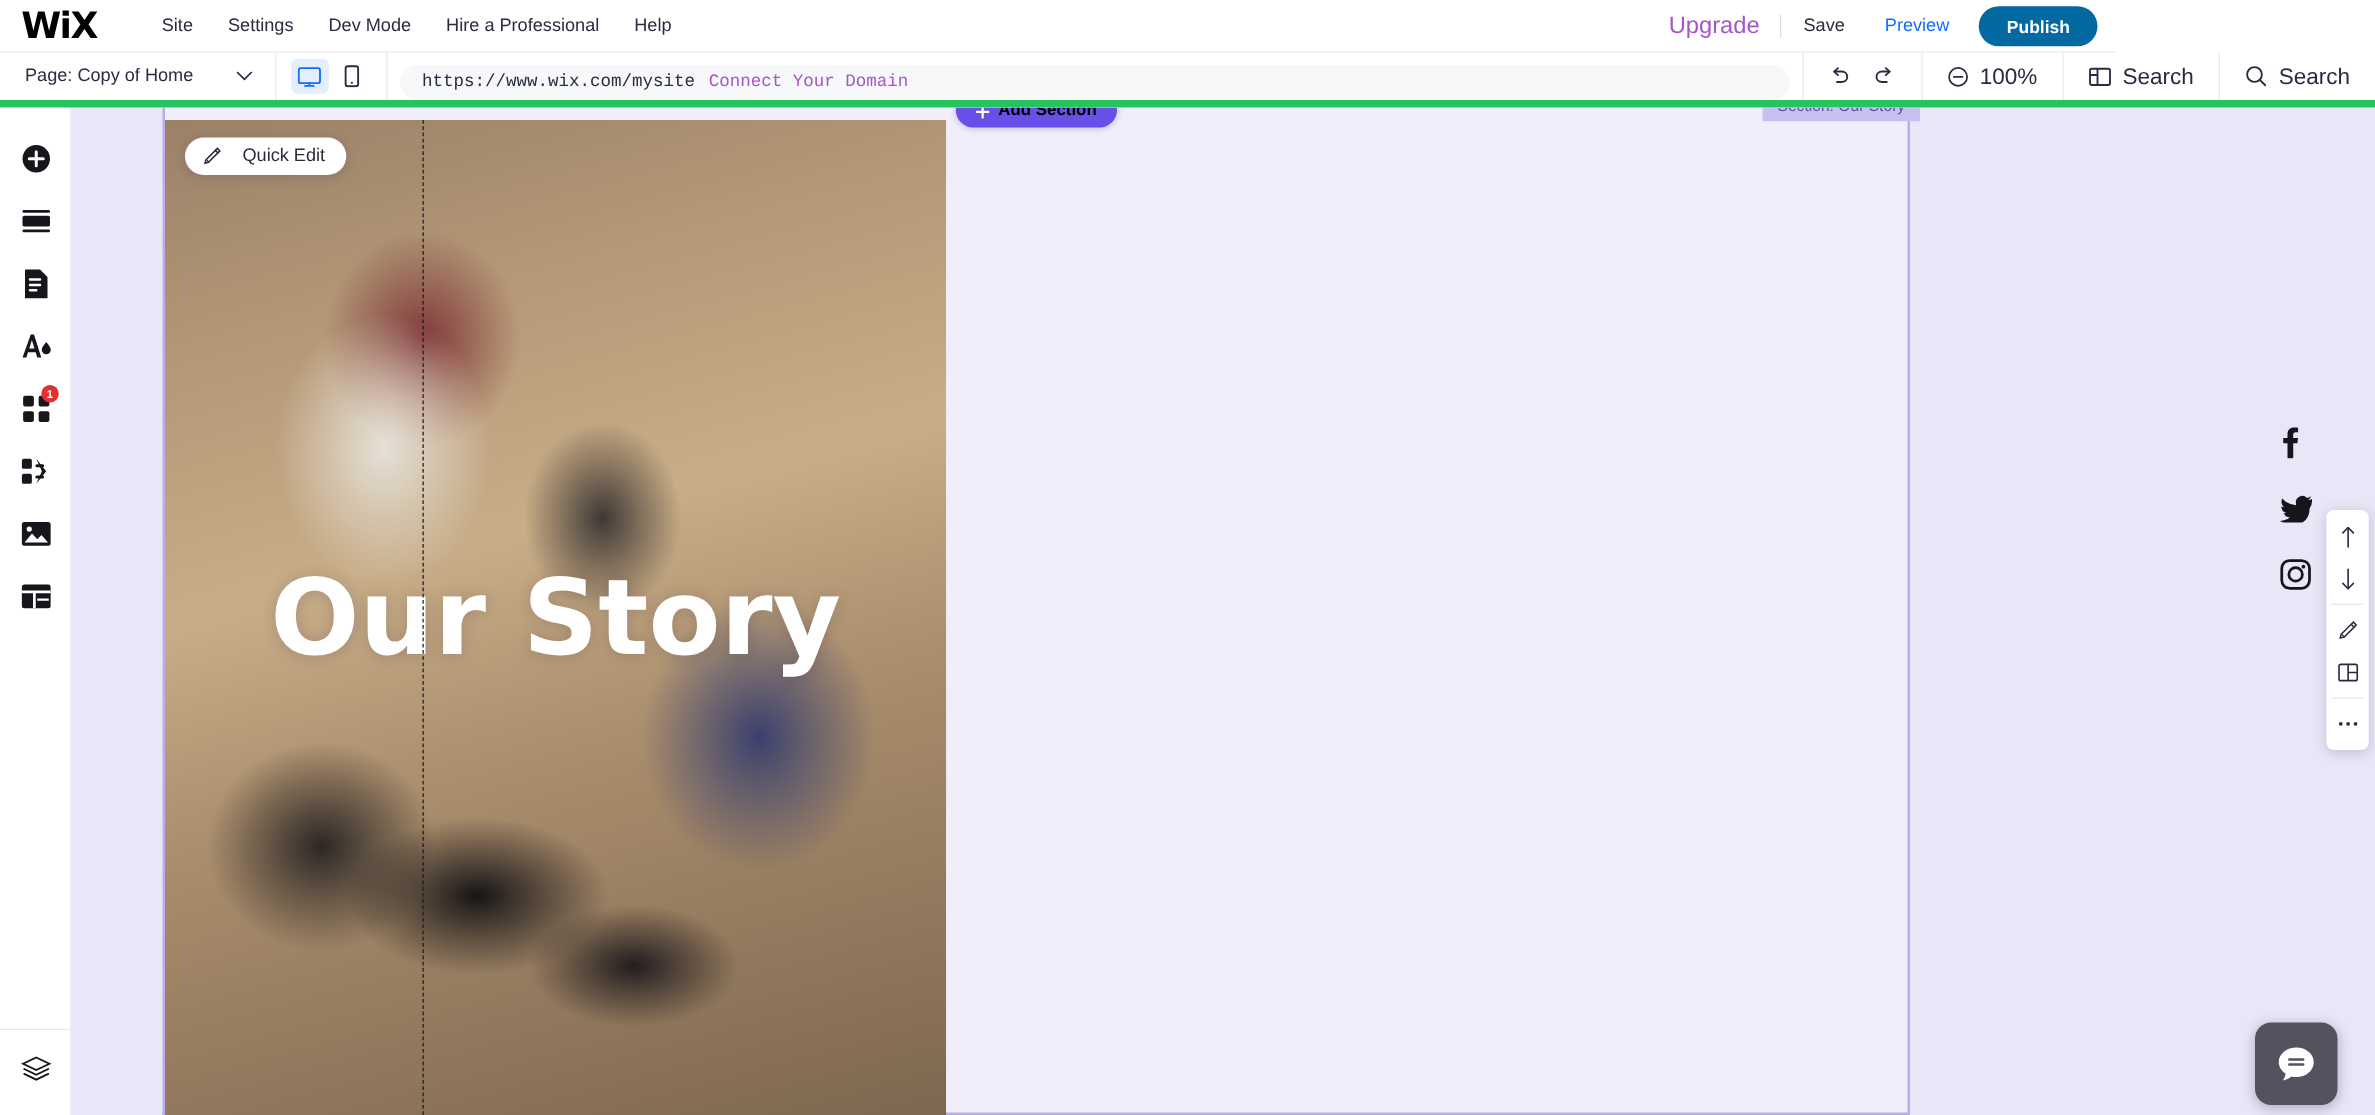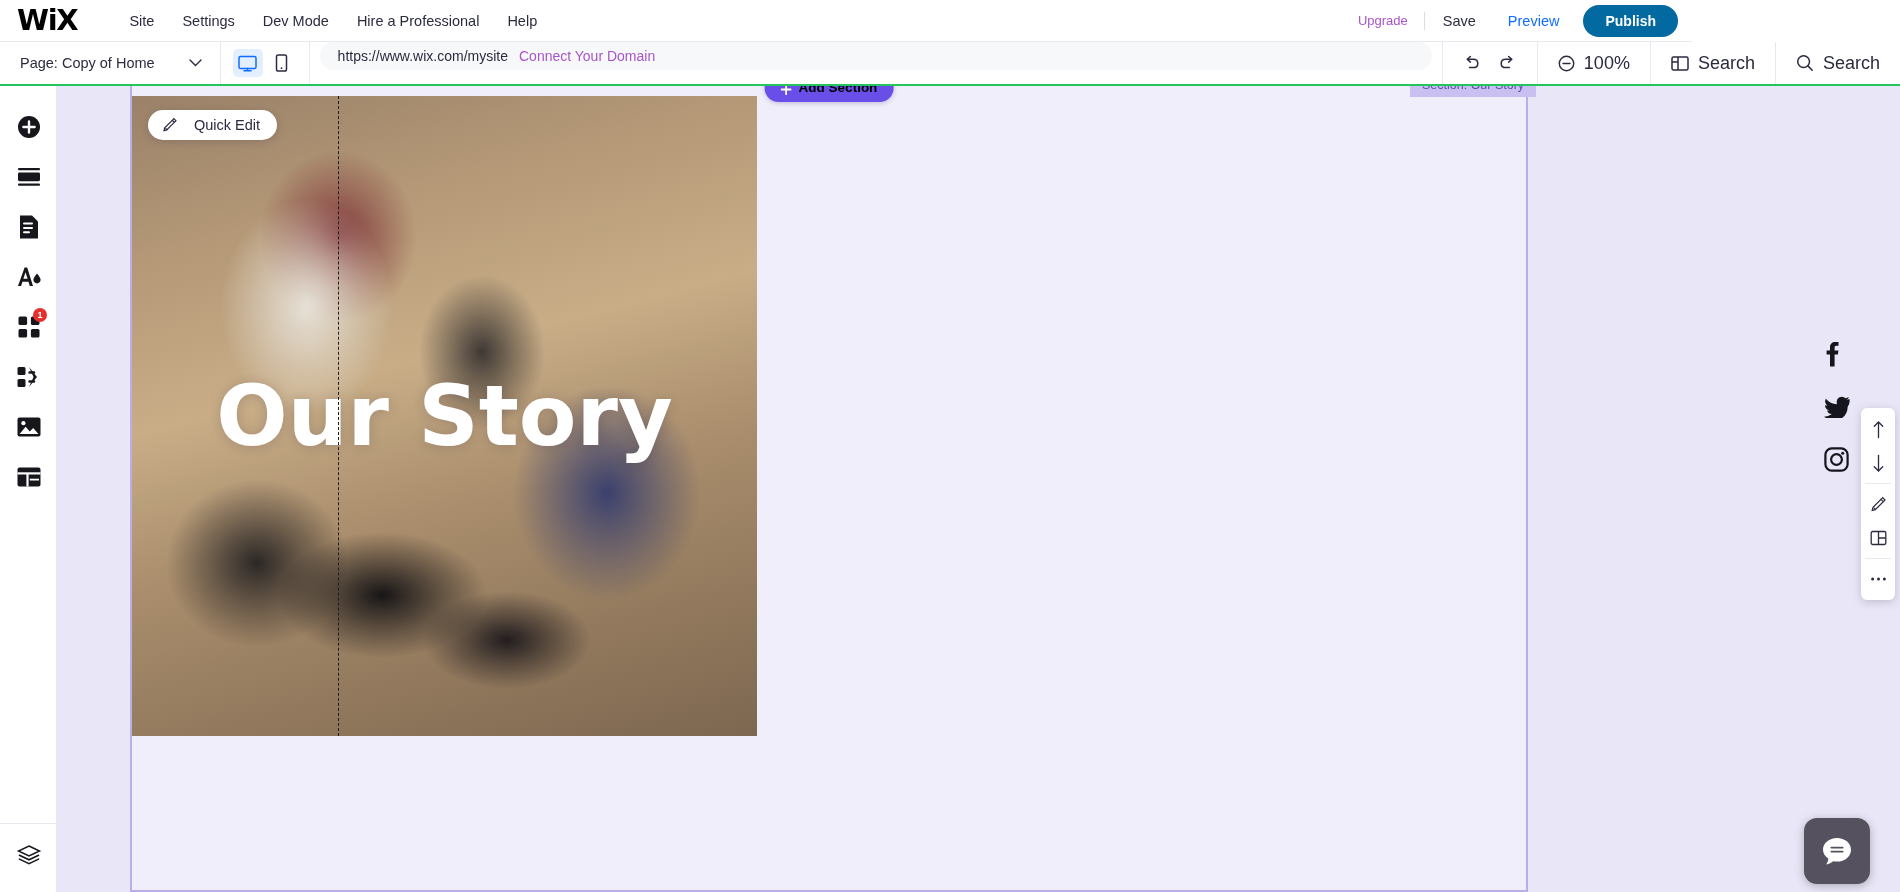--- a/index.html
+++ b/index.html
@@ -25,51 +25,51 @@
     color: #000; line-height: 1; font-family: "DejaVu Sans", sans-serif;
   }
   .menu-item {
     font-size: 14.5px; color: #2b2b40; padding: 6px 14px; cursor: pointer;
     white-space: nowrap;
   }
   .topbar-right {
     margin-left: auto; display: flex; align-items: center; padding-right: 14px;
   }
   .upgrade-link {
-    font-size: 13px; color: #a855c8; cursor: pointer; padding: 0 16px;
+    font-size: 19px; color: #a855c8; cursor: pointer; padding: 0 16px;
   }
   .vdiv { width: 1px; height: 18px; background: #dcdce5; }
   .save-link { font-size: 14.5px; color: #2b2b40; cursor: pointer; padding: 0 18px; }
   .preview-link { font-size: 14.5px; color: #116dff; cursor: pointer; padding: 0 14px; }
   .publish-btn {
     margin-left: 10px;
     background: #0369a1; color: #fff; font-size: 14px; font-weight: bold;
     border: none; border-radius: 18px; padding: 8px 22px; cursor: pointer; text-align: right;
   }
 
   
   .toolbar {
     position: absolute; left: 0; top: 42px; width: 1900px; height: 44px;
     background: #ffffff; display: flex; align-items: stretch;
-    border-bottom: 2px solid #22c55e;
+    border-bottom: 6px solid #22c55e;
     z-index: 55;
   }
   .page-select {
     display: flex; align-items: center; gap: 34px;
     padding: 0 18px 0 20px; cursor: pointer;
   }
   .page-select-label { font-size: 14.5px; color: #2b2b40; white-space: nowrap; }
   .tb-sep { width: 1px; background: #e8e8ef; margin: 0; }
   .device-group { display: flex; align-items: center; gap: 4px; padding: 0 12px; }
   .device-btn {
     width: 30px; height: 28px; border-radius: 5px; display: flex;
     align-items: center; justify-content: center; cursor: pointer;
   }
   .device-btn.active { background: #e3eeff; }
-  .url-wrap { display: flex; align-items: flex-start; flex: 1; padding: 0 10px; }
+  .url-wrap { display: flex; align-items: flex-end; flex: 1; padding: 0 10px; font-family: Liberation Mono, monospace; }
   .url-pill {
     flex: 1; height: 28px; background: #f7f8fa; border-radius: 14px;
     display: flex; align-items: center; gap: 11px; padding: 0 18px;
     font-size: 14px;
   }
   .url-text { color: #2b2b40; }
   .url-connect { color: #a855c8; cursor: pointer; }
   .tb-icons { display: flex; align-items: center; gap: 6px; padding: 0 14px; }
   .tb-icon-btn {
     width: 30px; height: 28px; display: flex; align-items: center;
@@ -119,21 +119,21 @@
   
   .section-tab {
     position: absolute; left: 1278px; top: -12px;
     background: #c9bff0; color: #5b4fa8;
     font-size: 12.5px; padding: 4px 12px 5px;
     border-radius: 4px 4px 0 0; white-space: nowrap;
     z-index: 30;
   }
 
   .panel {
-    position: absolute; top: 10px; width: 625px; height: 640px;
+    position: absolute; top: 10px; width: 625px; height: 796px;
     overflow: hidden;
   }
   .panel-left  { left: 0px; }
   .panel-right { left: 699px; }
 
   .photo { position: absolute; inset: 0; }
   .hero-title {
     position: absolute; left: 0; right: 0; top: 50%;
     transform: translateY(-50%);
     text-align: center; color: #ffffff;

